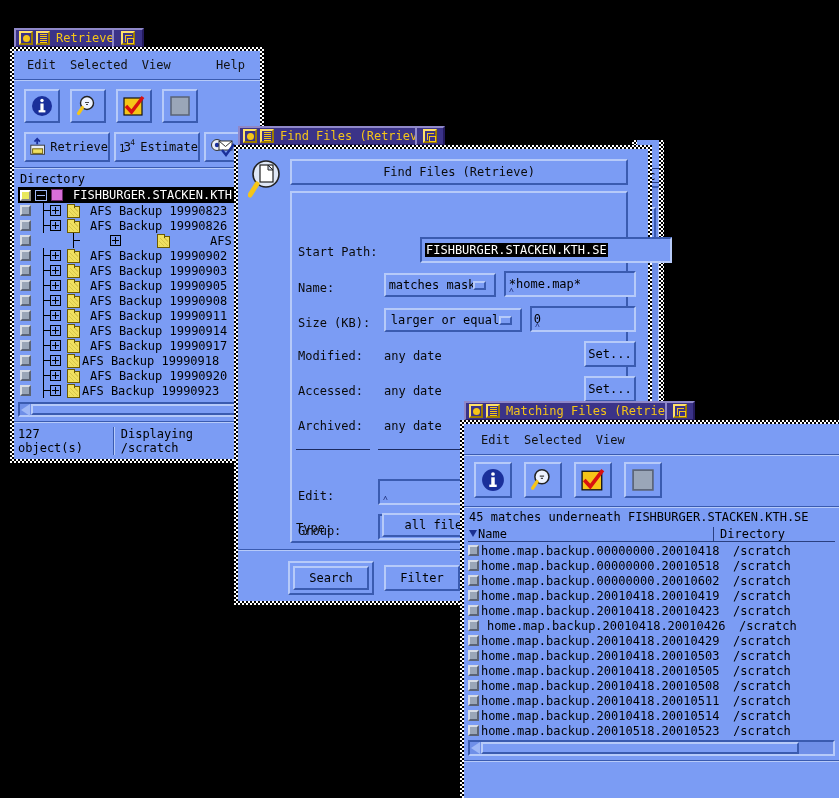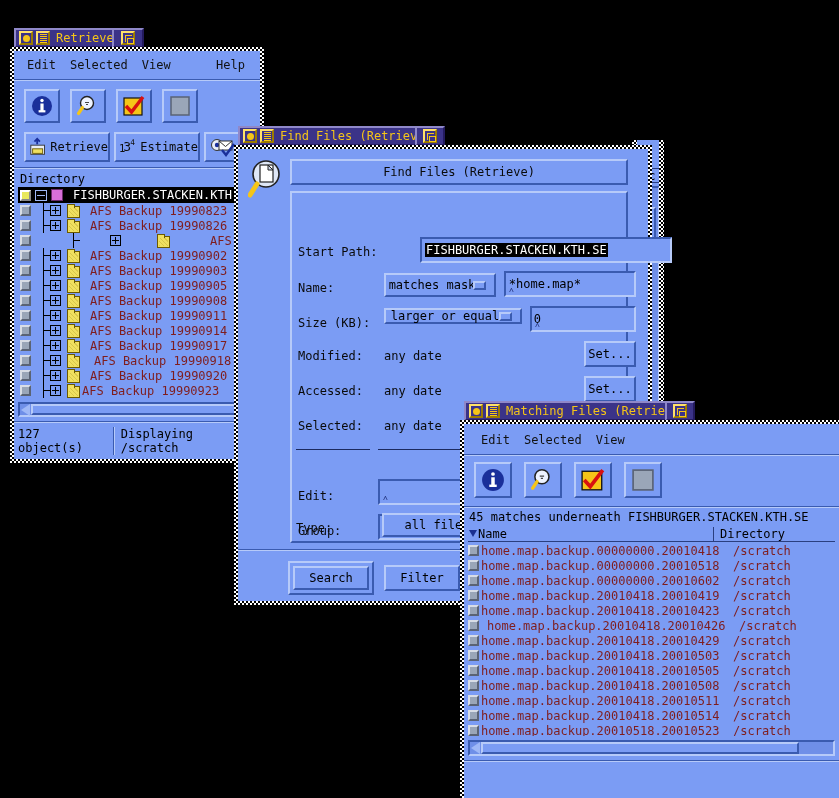--- a/index.html
+++ b/index.html
@@ -105,21 +105,21 @@
     display:flex;align-items:center;justify-content:center;
     font-size:12px;color:#000;
     font-family:"DejaVu Sans Mono","Liberation Mono",monospace;
   }
   .defbtn { 
     border:2px solid; border-color:#b6caf9 #3a5bb0 #3a5bb0 #b6caf9;
     padding:3px; background:#7b9cf4;
   }
 
   
-  .row { display:flex; align-items:center; height:15px; font-size:12px; color:#7f1d1d;
+  .row { display:flex; align-items:center; height:15px; font-size:12px; color:#000000;
     font-family:"DejaVu Sans Mono","Liberation Mono",monospace; white-space:nowrap;}
   .cb {
     width:11px;height:11px;background:#9aa6b8;
     border:2px solid; border-color:#d8dde6 #5a6374 #5a6374 #d8dde6;
     flex:0 0 auto;
   }
   .treeline { width:11px; height:15px; position:relative; flex:0 0 auto;}
   .treeline:before{content:"";position:absolute;left:4px;top:0;bottom:0;border-left:1px solid #000;}
   .treeline:after{content:"";position:absolute;left:4px;top:7px;width:7px;border-top:1px solid #000;}
   .boxplus {
@@ -330,21 +330,21 @@
               <span class="treeline" style="margin-left: 8px;"></span>
               <span class="boxplus"></span>
               <span class="folder" style="margin-left: 6px; margin-top: 2px;"></span>
               <span style="margin-left: 10px;">AFS Backup 19990917</span>
             </div>
             <div class="row" style="padding-left: 2px;">
               <span class="cb"></span>
               <span class="treeline" style="margin-left: 8px;"></span>
               <span class="boxplus"></span>
               <span class="folder" style="margin-left: 6px; margin-top: 2px;"></span>
-              <span style="margin-left: 14px;">AFS Backup 19990918</span>
+              <span style="margin-left: 2px;">AFS Backup 19990918</span>
             </div>
             <div class="row" style="padding-left: 2px;">
               <span class="cb"></span>
               <span class="treeline" style="margin-left: 8px;"></span>
               <span class="boxplus"></span>
               <span class="folder" style="margin-left: 6px; margin-top: 2px;"></span>
               <span style="margin-left: 10px;">AFS Backup 19990920</span>
             </div>
             <div class="row" style="padding-left: 2px;">
               <span class="cb"></span>
@@ -429,42 +429,42 @@
         <div class="optmenu" style="position:absolute;left:92px;top:80px;width:112px;height:24px;">
           <span style="margin-right:16px;">matches mask</span>
           <span class="knob"></span>
         </div>
         <div class="field" style="position:absolute;left:212px;top:78px;width:132px;height:26px;">
           <span class="caret-i">‸</span>
             <span style="margin-left:-5px;">*home.map*</span>
         </div>
 
         <span class="lbl" style="position:absolute;left:6px;top:123px;">Size (KB):</span>
-        <div class="optmenu" style="position:absolute;left:92px;top:115px;width:138px;height:16px;align-items:center;">
+        <div class="optmenu" style="position:absolute;left:92px;top:115px;width:138px;height:24px;align-items:center;">
           <span style="margin-right:16px;">larger or equal</span>
           <span class="knob"></span>
         </div>
         <div class="field" style="position:absolute;left:238px;top:113px;width:106px;height:26px;">
           <span class="caret-i">‸</span>
             <span style="margin-left:-6px;">0</span>
         </div>
 
         <span class="lbl" style="position:absolute;left:6px;top:156px;">Modified:</span>
         <span class="lbl" style="position:absolute;left:92px;top:156px;">any date</span>
         <div class="pushbtn" style="position:absolute;left:292px;top:148px;width:52px;height:26px;">
           <span>Set...</span>
         </div>
 
         <span class="lbl" style="position:absolute;left:6px;top:191px;">Accessed:</span>
         <span class="lbl" style="position:absolute;left:92px;top:191px;">any date</span>
         <div class="pushbtn" style="position:absolute;left:292px;top:183px;width:52px;height:26px;">
           <span>Set...</span>
         </div>
 
-        <span class="lbl" style="position:absolute;left:6px;top:226px;">Selected:</span>
+        <span class="lbl" style="position:absolute;left:6px;top:226px;">Archived:</span>
         <span class="lbl" style="position:absolute;left:92px;top:226px;">any date</span>
         <div class="pushbtn" style="position:absolute;left:292px;top:218px;width:52px;height:26px;">
           <span>Set...</span>
         </div>
 
         <div style="position:absolute;left:4px;top:256px;width:74px;border-top:1px solid #1b2a5e;"></div>
         <div style="position:absolute;left:86px;top:256px;width:250px;border-top:1px solid #1b2a5e;"></div>
 
         <span class="lbl" style="position:absolute;left:6px;top:296px;">Edit:</span>
         <div class="field" style="position:absolute;left:86px;top:286px;width:122px;height:26px;">

